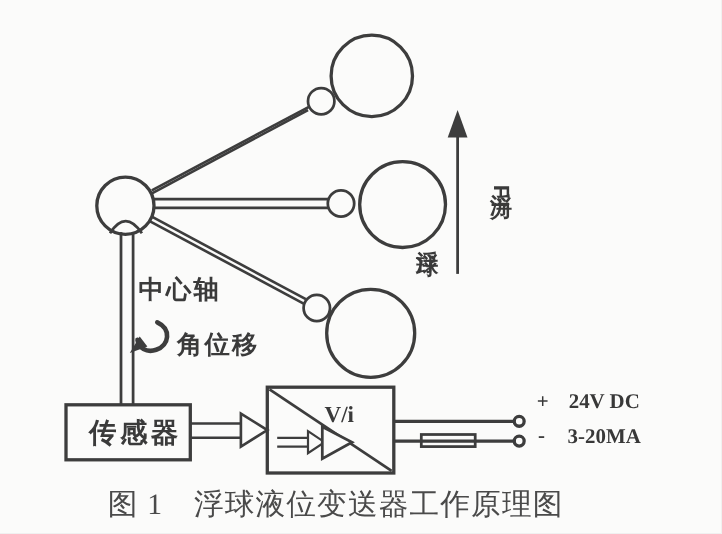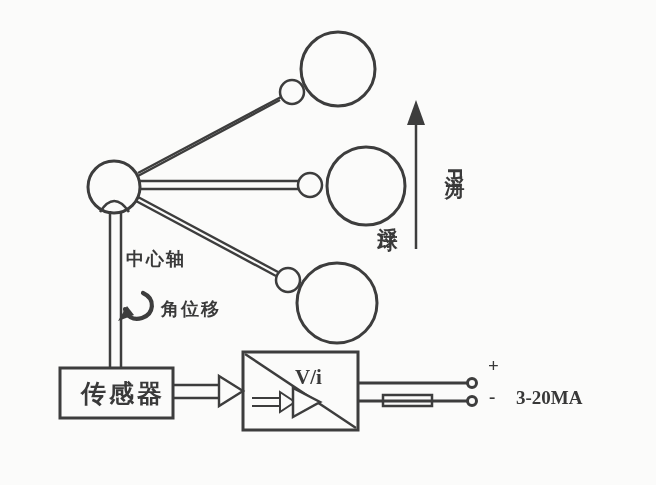--- a/index.html
+++ b/index.html
@@ -2,21 +2,21 @@
 <html><head>
 <meta charset="utf-8">
 <style>
   html,body{margin:0;padding:0;background:#e8e8e8;}
   .stage{
     position:relative;width:656px;height:485px;background:#fbfbfa;
     font-family:"Liberation Sans",sans-serif;color:#303030;overflow:hidden;
   }
   .stage svg{position:absolute;left:0;top:0;}
   .lbl{position:absolute;font-weight:bold;color:#3a3a3a;white-space:nowrap;line-height:1.05;}
-  .lbl-cjk{font-size:18px;letter-spacing:2px;font-family:Liberation Mono, monospace;}
+  .lbl-cjk{font-size:23px;letter-spacing:2px;}
   .v{writing-mode:vertical-rl;text-orientation:mixed;letter-spacing:4px;font-size:20px;}
   .sensor-text{
     position:absolute;left:60px;top:368px;width:126px;height:50px;
     display:flex;align-items:center;justify-content:center;
     font-size:25px;font-weight:bold;letter-spacing:3px;color:#3a3a3a;
   }
   .vi-text{font-family:"Liberation Serif",serif;font-size:21px;font-weight:bold;}
   .term{font-family:"Liberation Serif",serif;font-size:19px;font-weight:bold;color:#383838;}
   .caption{
     position:absolute;left:98px;top:440px;font-size:27px;letter-spacing:1px;
@@ -104,16 +104,18 @@
 
   <span class="lbl v" style="left:377px;top:212px;">浮球</span>
 
   <span class="lbl v" style="left:444px;top:160px;">浮力F</span>
 
   <div class="sensor-text">传感器</div>
 
   <span class="lbl vi-text" style="left:295px;top:366px;">V/i</span>
 
   <span class="lbl term" style="left:488px;top:356px;">+</span>
+  <span class="lbl term" style="left:517px;top:356px;">24V DC</span>
   <span class="lbl term" style="left:489px;top:387px;">-</span>
   <span class="lbl term" style="left:516px;top:388px;">3-20MA</span>
 
+  <div class="caption">图 1　浮球液位变送器工作原理图</div>
 </div>
 
 </body></html>

